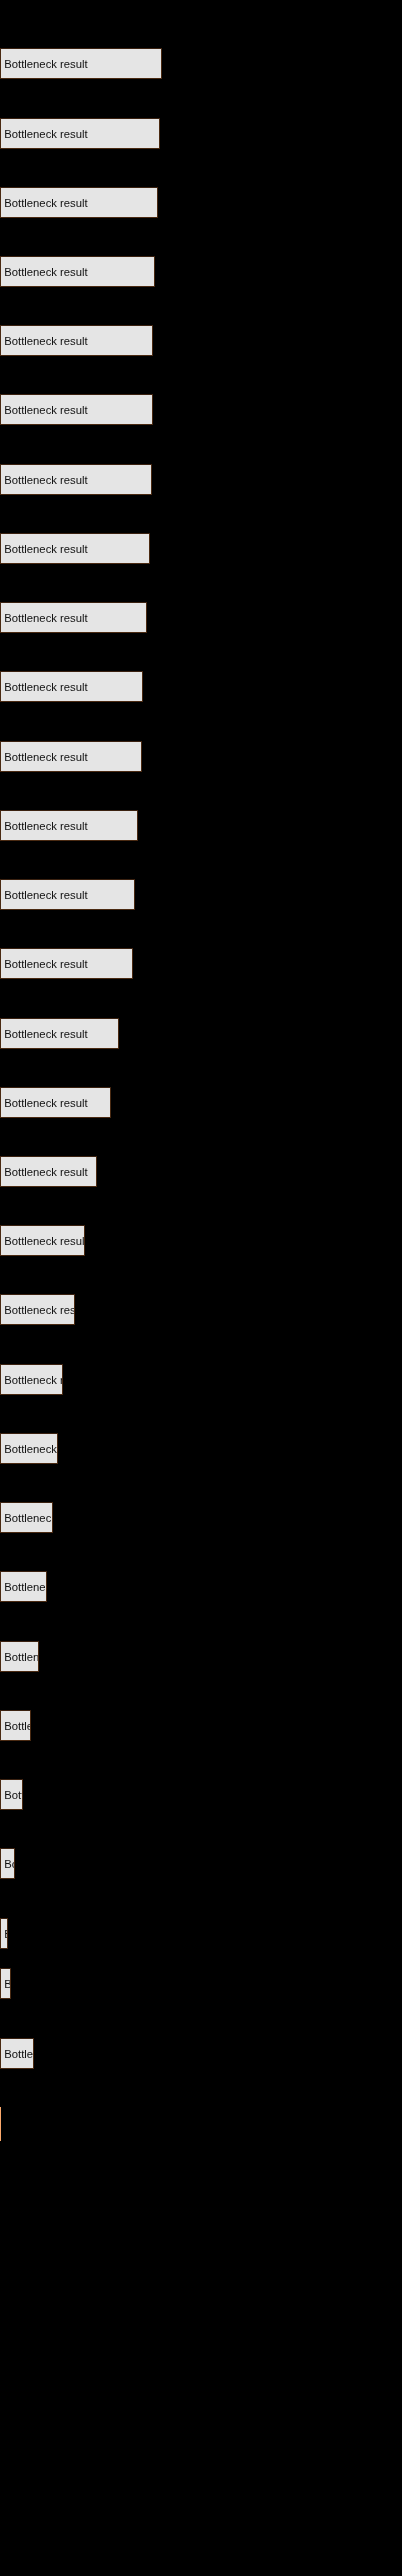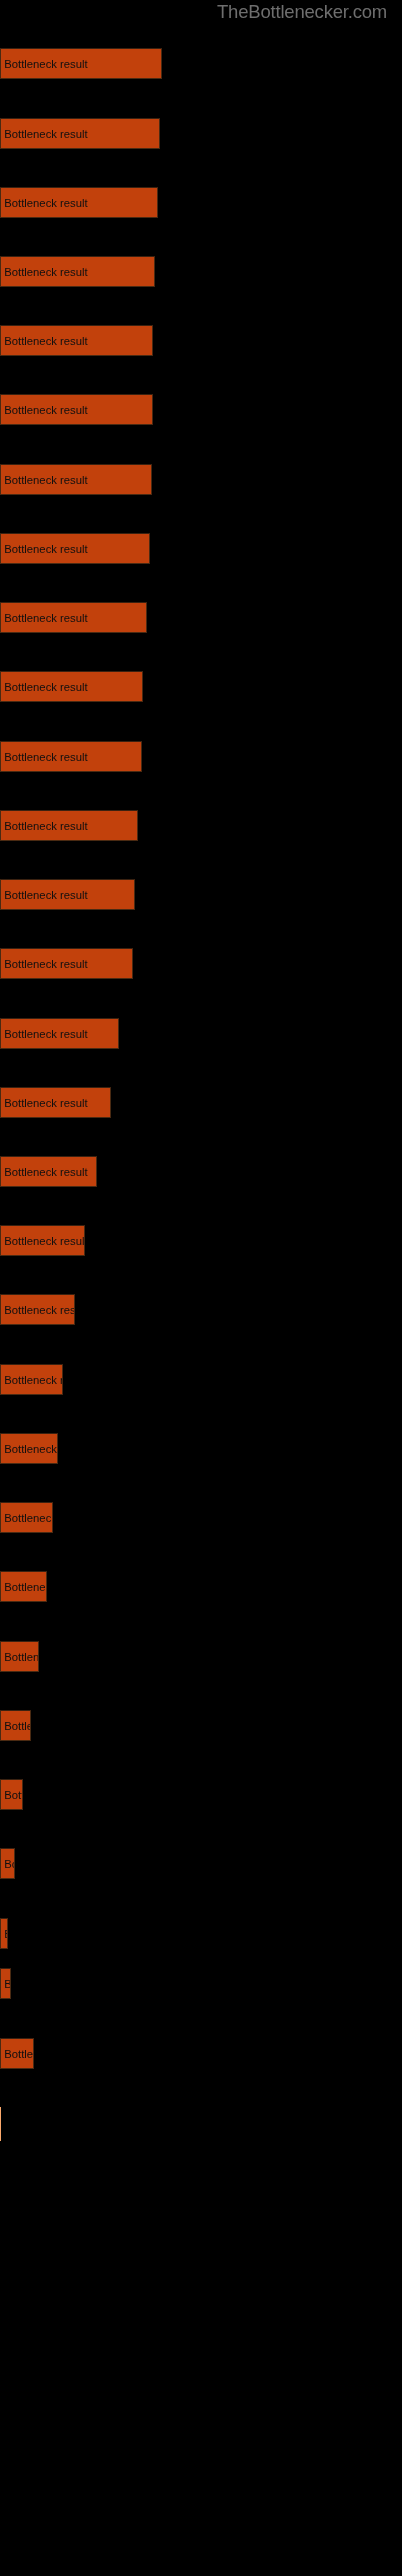--- a/index.html
+++ b/index.html
@@ -45,21 +45,21 @@
     position: absolute;
     left: 0;
     height: 31px;
   }
   .bar {
     position: absolute;
     left: 0;
     top: 0;
     height: 100%;
     box-sizing: border-box;
-    background: #c2410c;
+    background: #e5e5e5;
     border: 0.8px solid #4a2a12;
     border-top-color: #3a2110;
     overflow: hidden;
     white-space: nowrap;
   }
   .bar-label {
     position: absolute;
     left: 3.2px;
     top: 50%;
     transform: translateY(-50%);
@@ -69,21 +69,20 @@
     line-height: 13px;
     white-space: nowrap;
     pointer-events: none;
   }
 </style>
 </head>
 <body>
 
 <div id="chart-root">
 
-  <div id="watermark">TheBottlenecker.com</div>
 
   <div id="bars">
       <div class="bar-slot" style="top: 48px; height: 31px;">
         <div class="bar" style="width: 162px;">
           <span class="bar-label">Bottleneck result</span>
         </div>
       </div>
       <div class="bar-slot" style="top: 118px; height: 31px;">
         <div class="bar" style="width: 160px;">
           <span class="bar-label">Bottleneck result</span>

